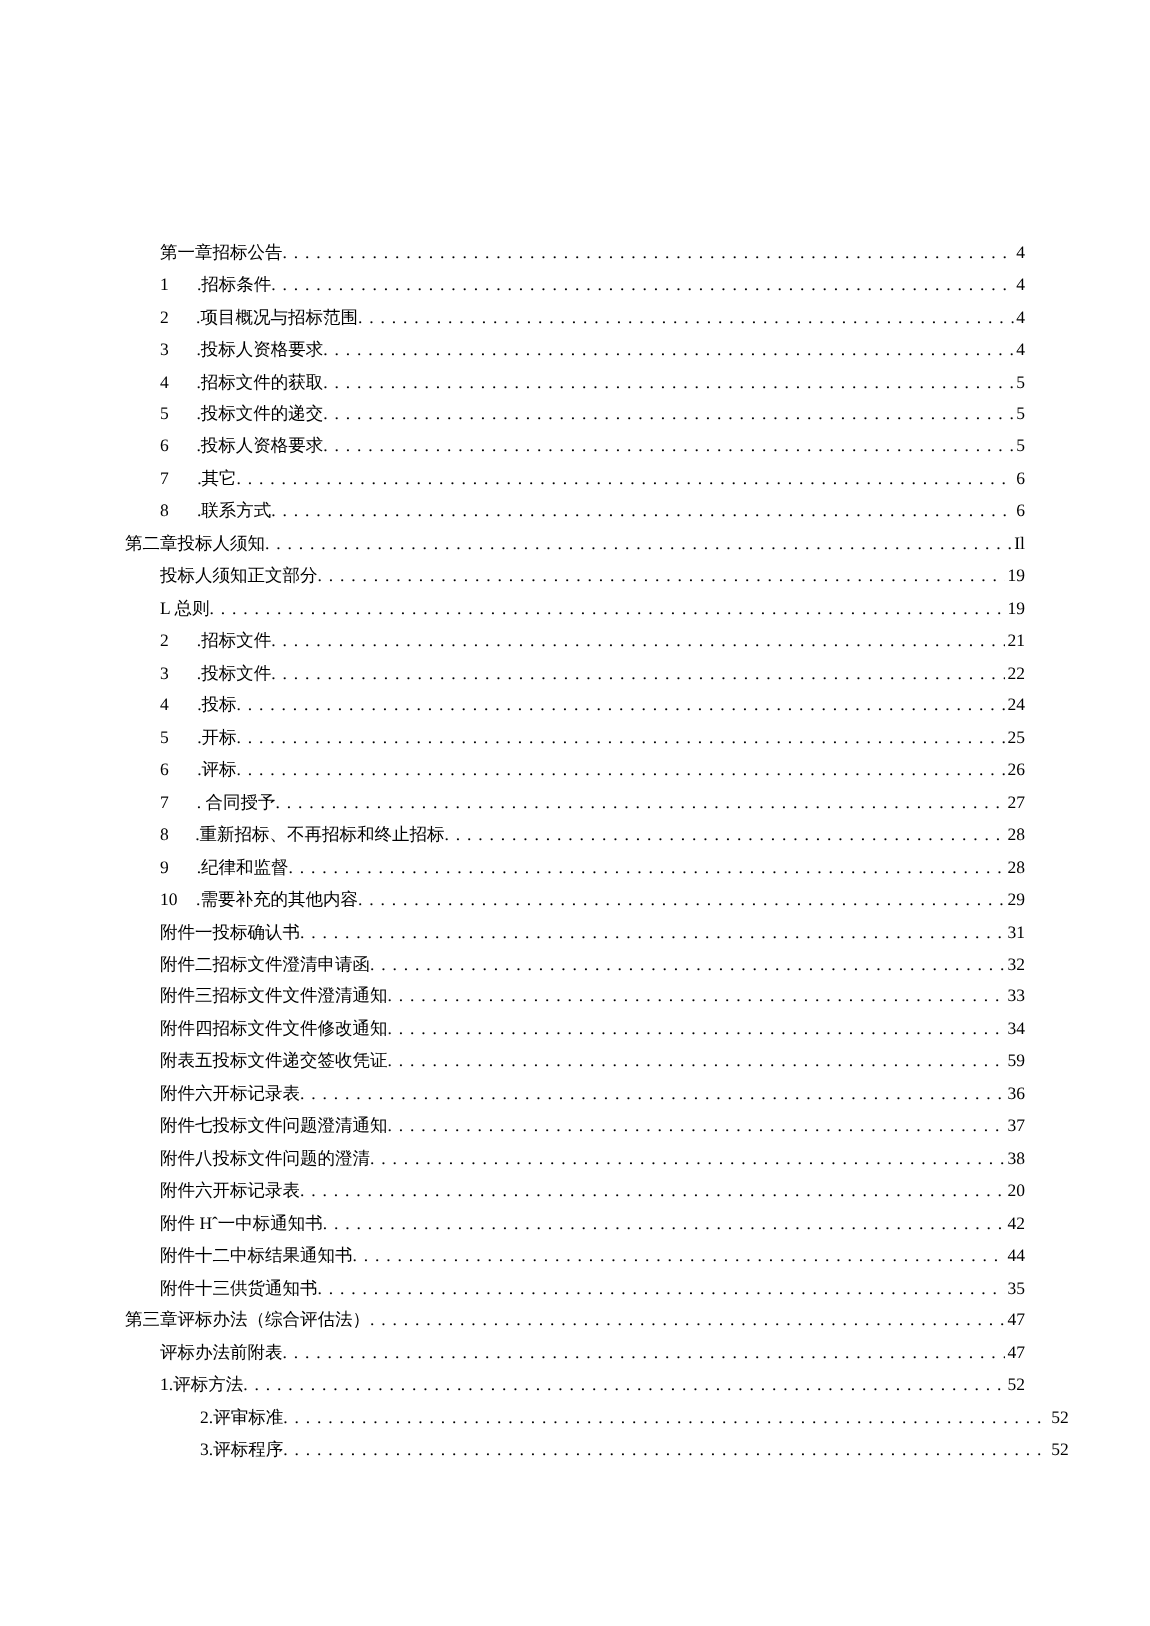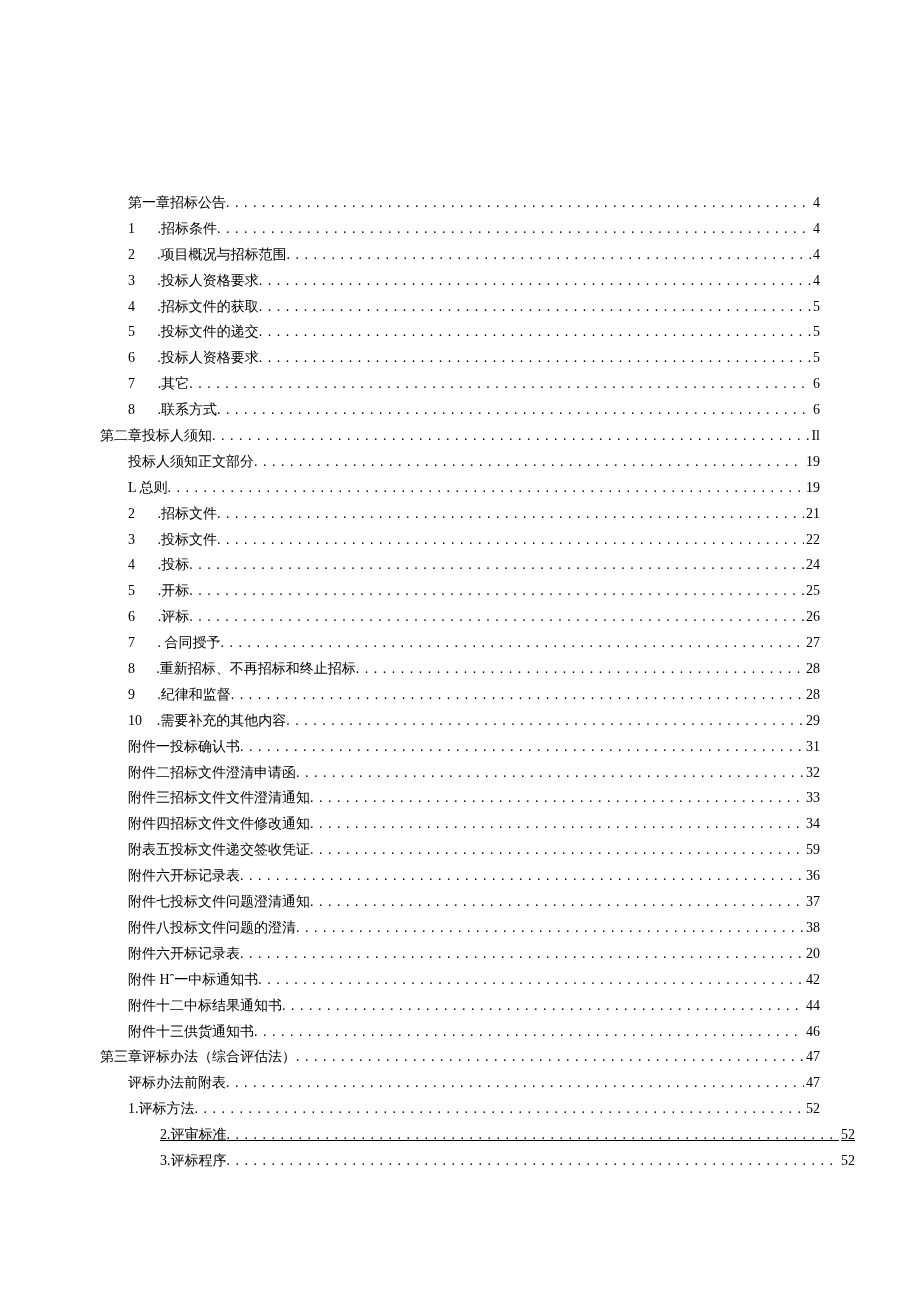--- a/index.html
+++ b/index.html
@@ -248,38 +248,38 @@
         <span class="page-num">42</span>
       </div>
       <div class="toc-line indent-1">
         <span class="label">附件十二中标结果通知书</span>
         <span class="dots"></span>
         <span class="page-num">44</span>
       </div>
       <div class="toc-line indent-1">
         <span class="label">附件十三供货通知书</span>
         <span class="dots"></span>
-        <span class="page-num">46</span>
+        <span class="page-num">35</span>
       </div>
       <div class="toc-line indent-0">
         <span class="label">第三章评标办法（综合评估法）</span>
         <span class="dots"></span>
         <span class="page-num">47</span>
       </div>
       <div class="toc-line indent-1">
         <span class="label">评标办法前附表</span>
         <span class="dots"></span>
         <span class="page-num">47</span>
       </div>
       <div class="toc-line indent-1">
         <span class="label">1.评标方法</span>
         <span class="dots"></span>
         <span class="page-num">52</span>
       </div>
-      <div class="toc-line indent-2 extra-right" style="margin-right: -35px; text-decoration: underline;">
+      <div class="toc-line indent-2 extra-right" style="margin-right: -35px;">
         <span class="label">2.评审标准</span>
         <span class="dots"></span>
         <span class="page-num">52</span>
       </div>
       <div class="toc-line indent-2 extra-right" style="margin-right: -35px;">
         <span class="label">3.评标程序</span>
         <span class="dots"></span>
         <span class="page-num">52</span>
       </div>
     </div>

